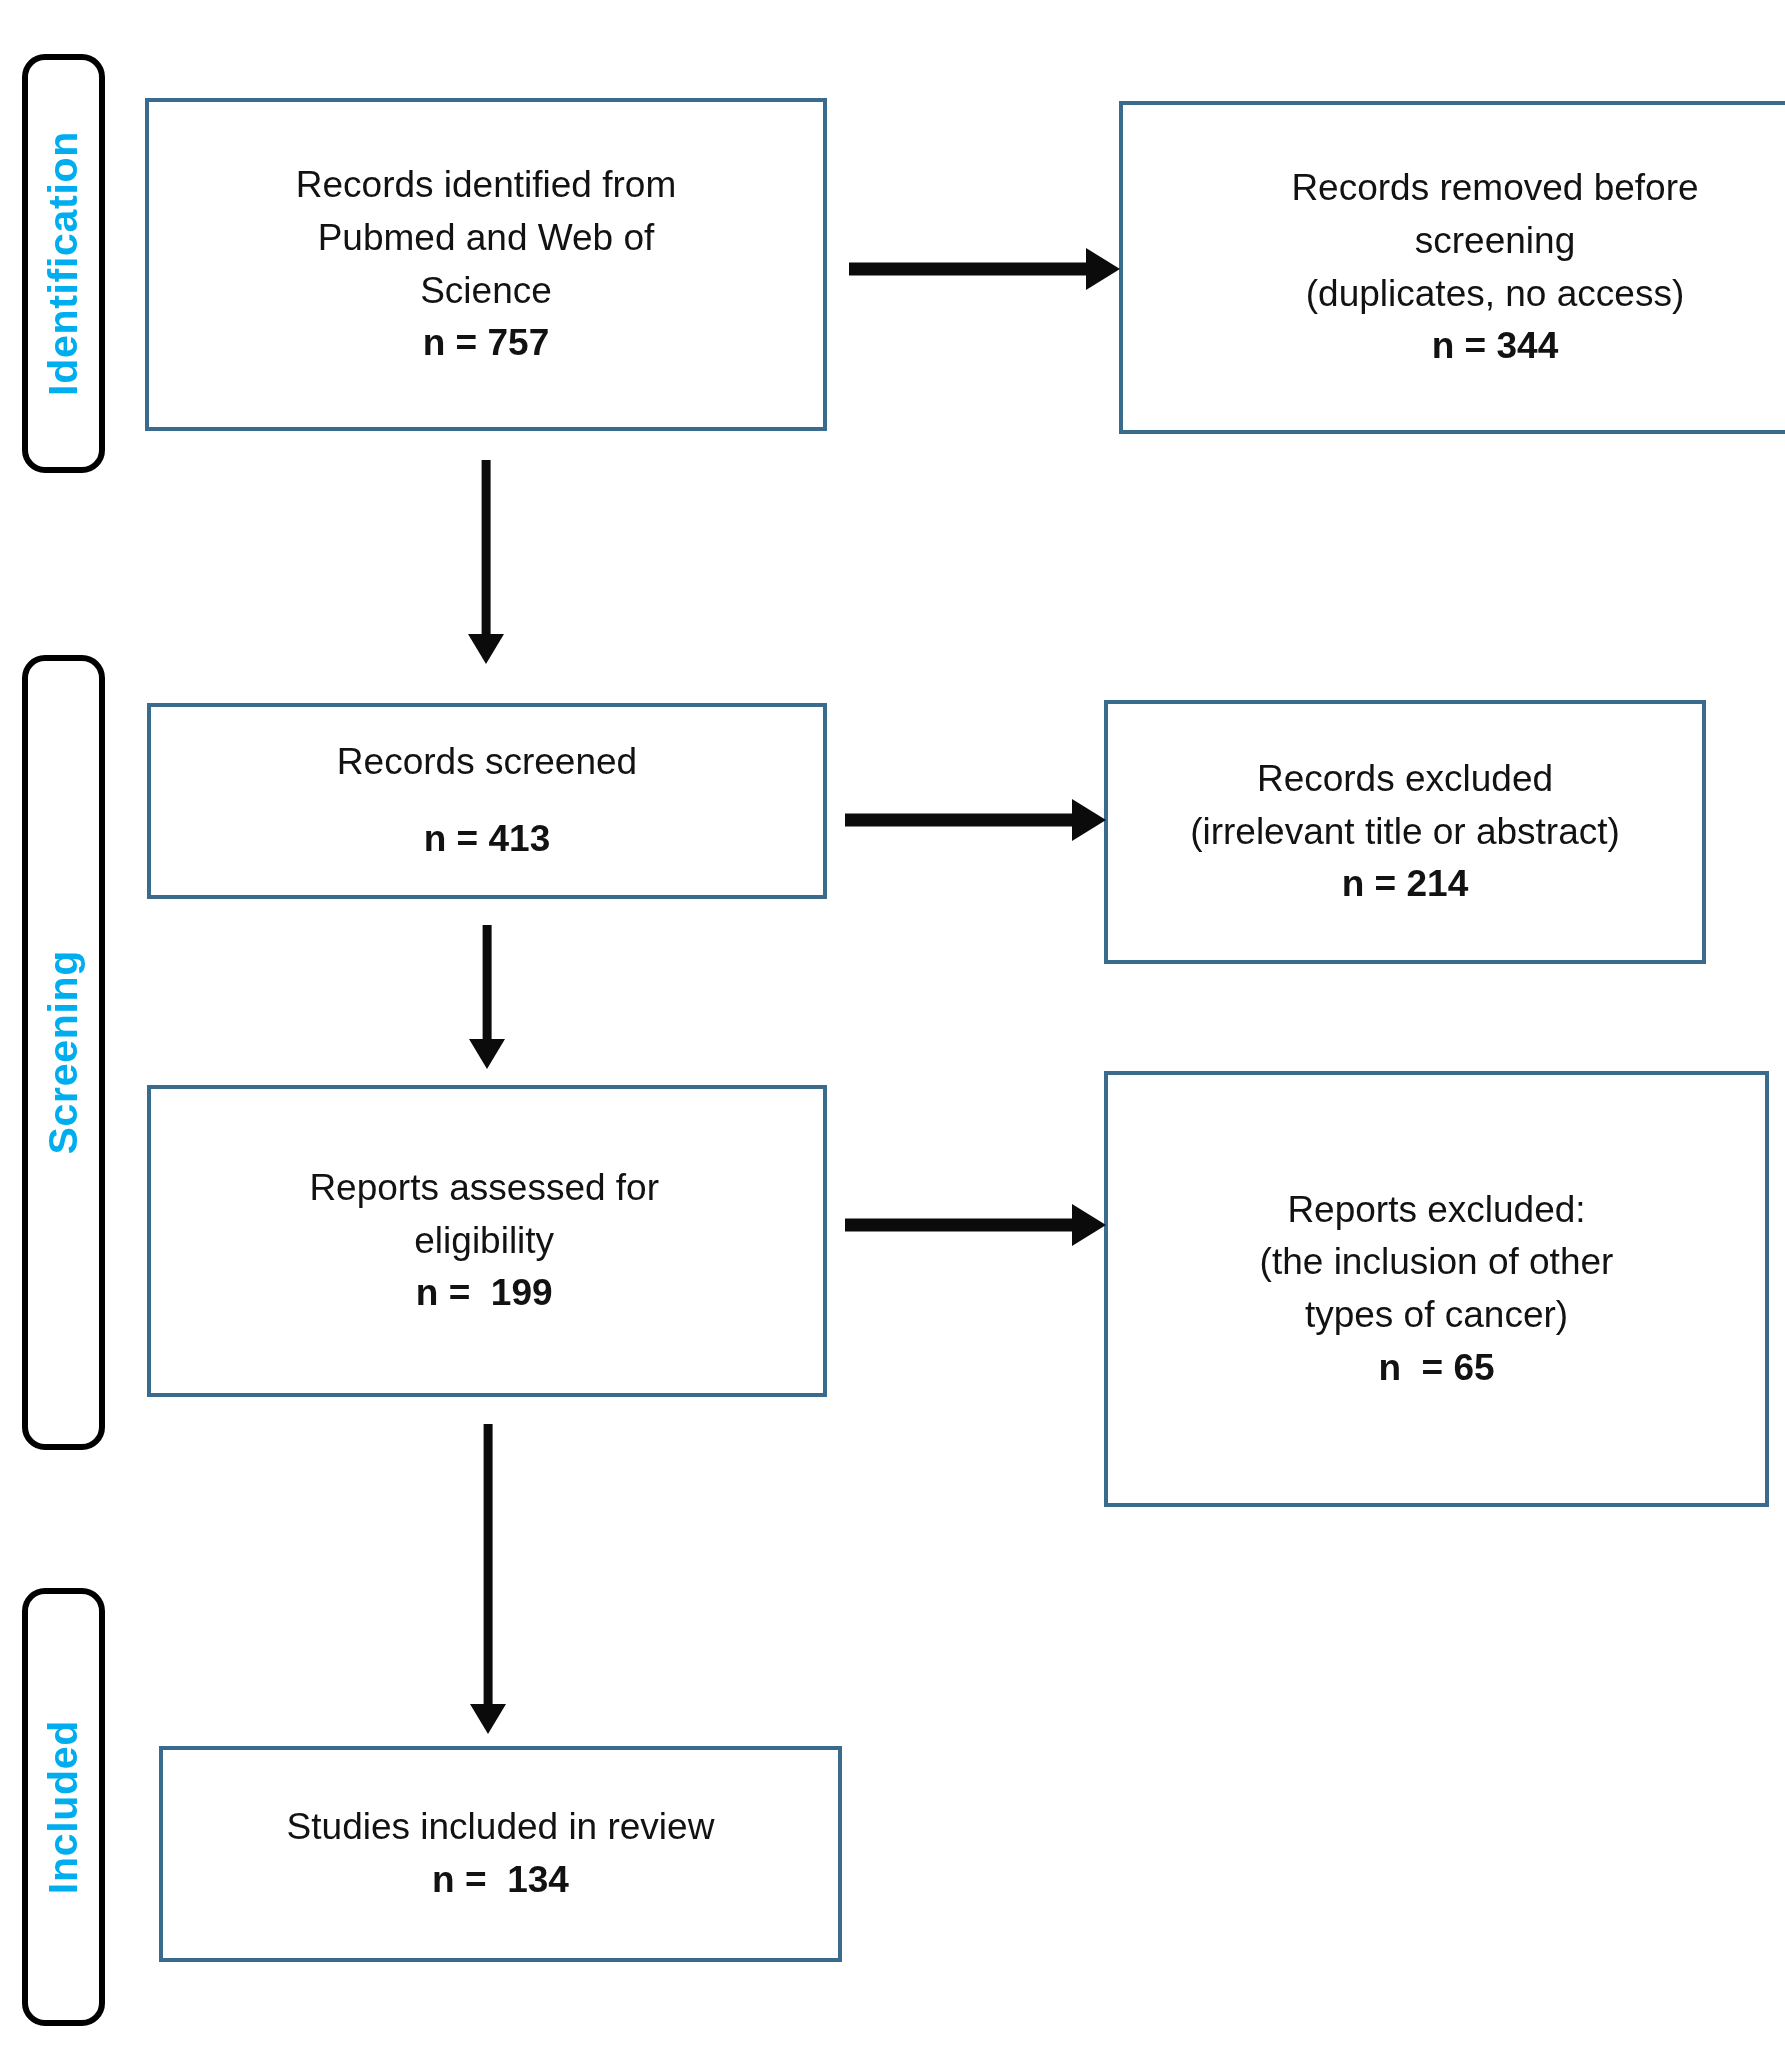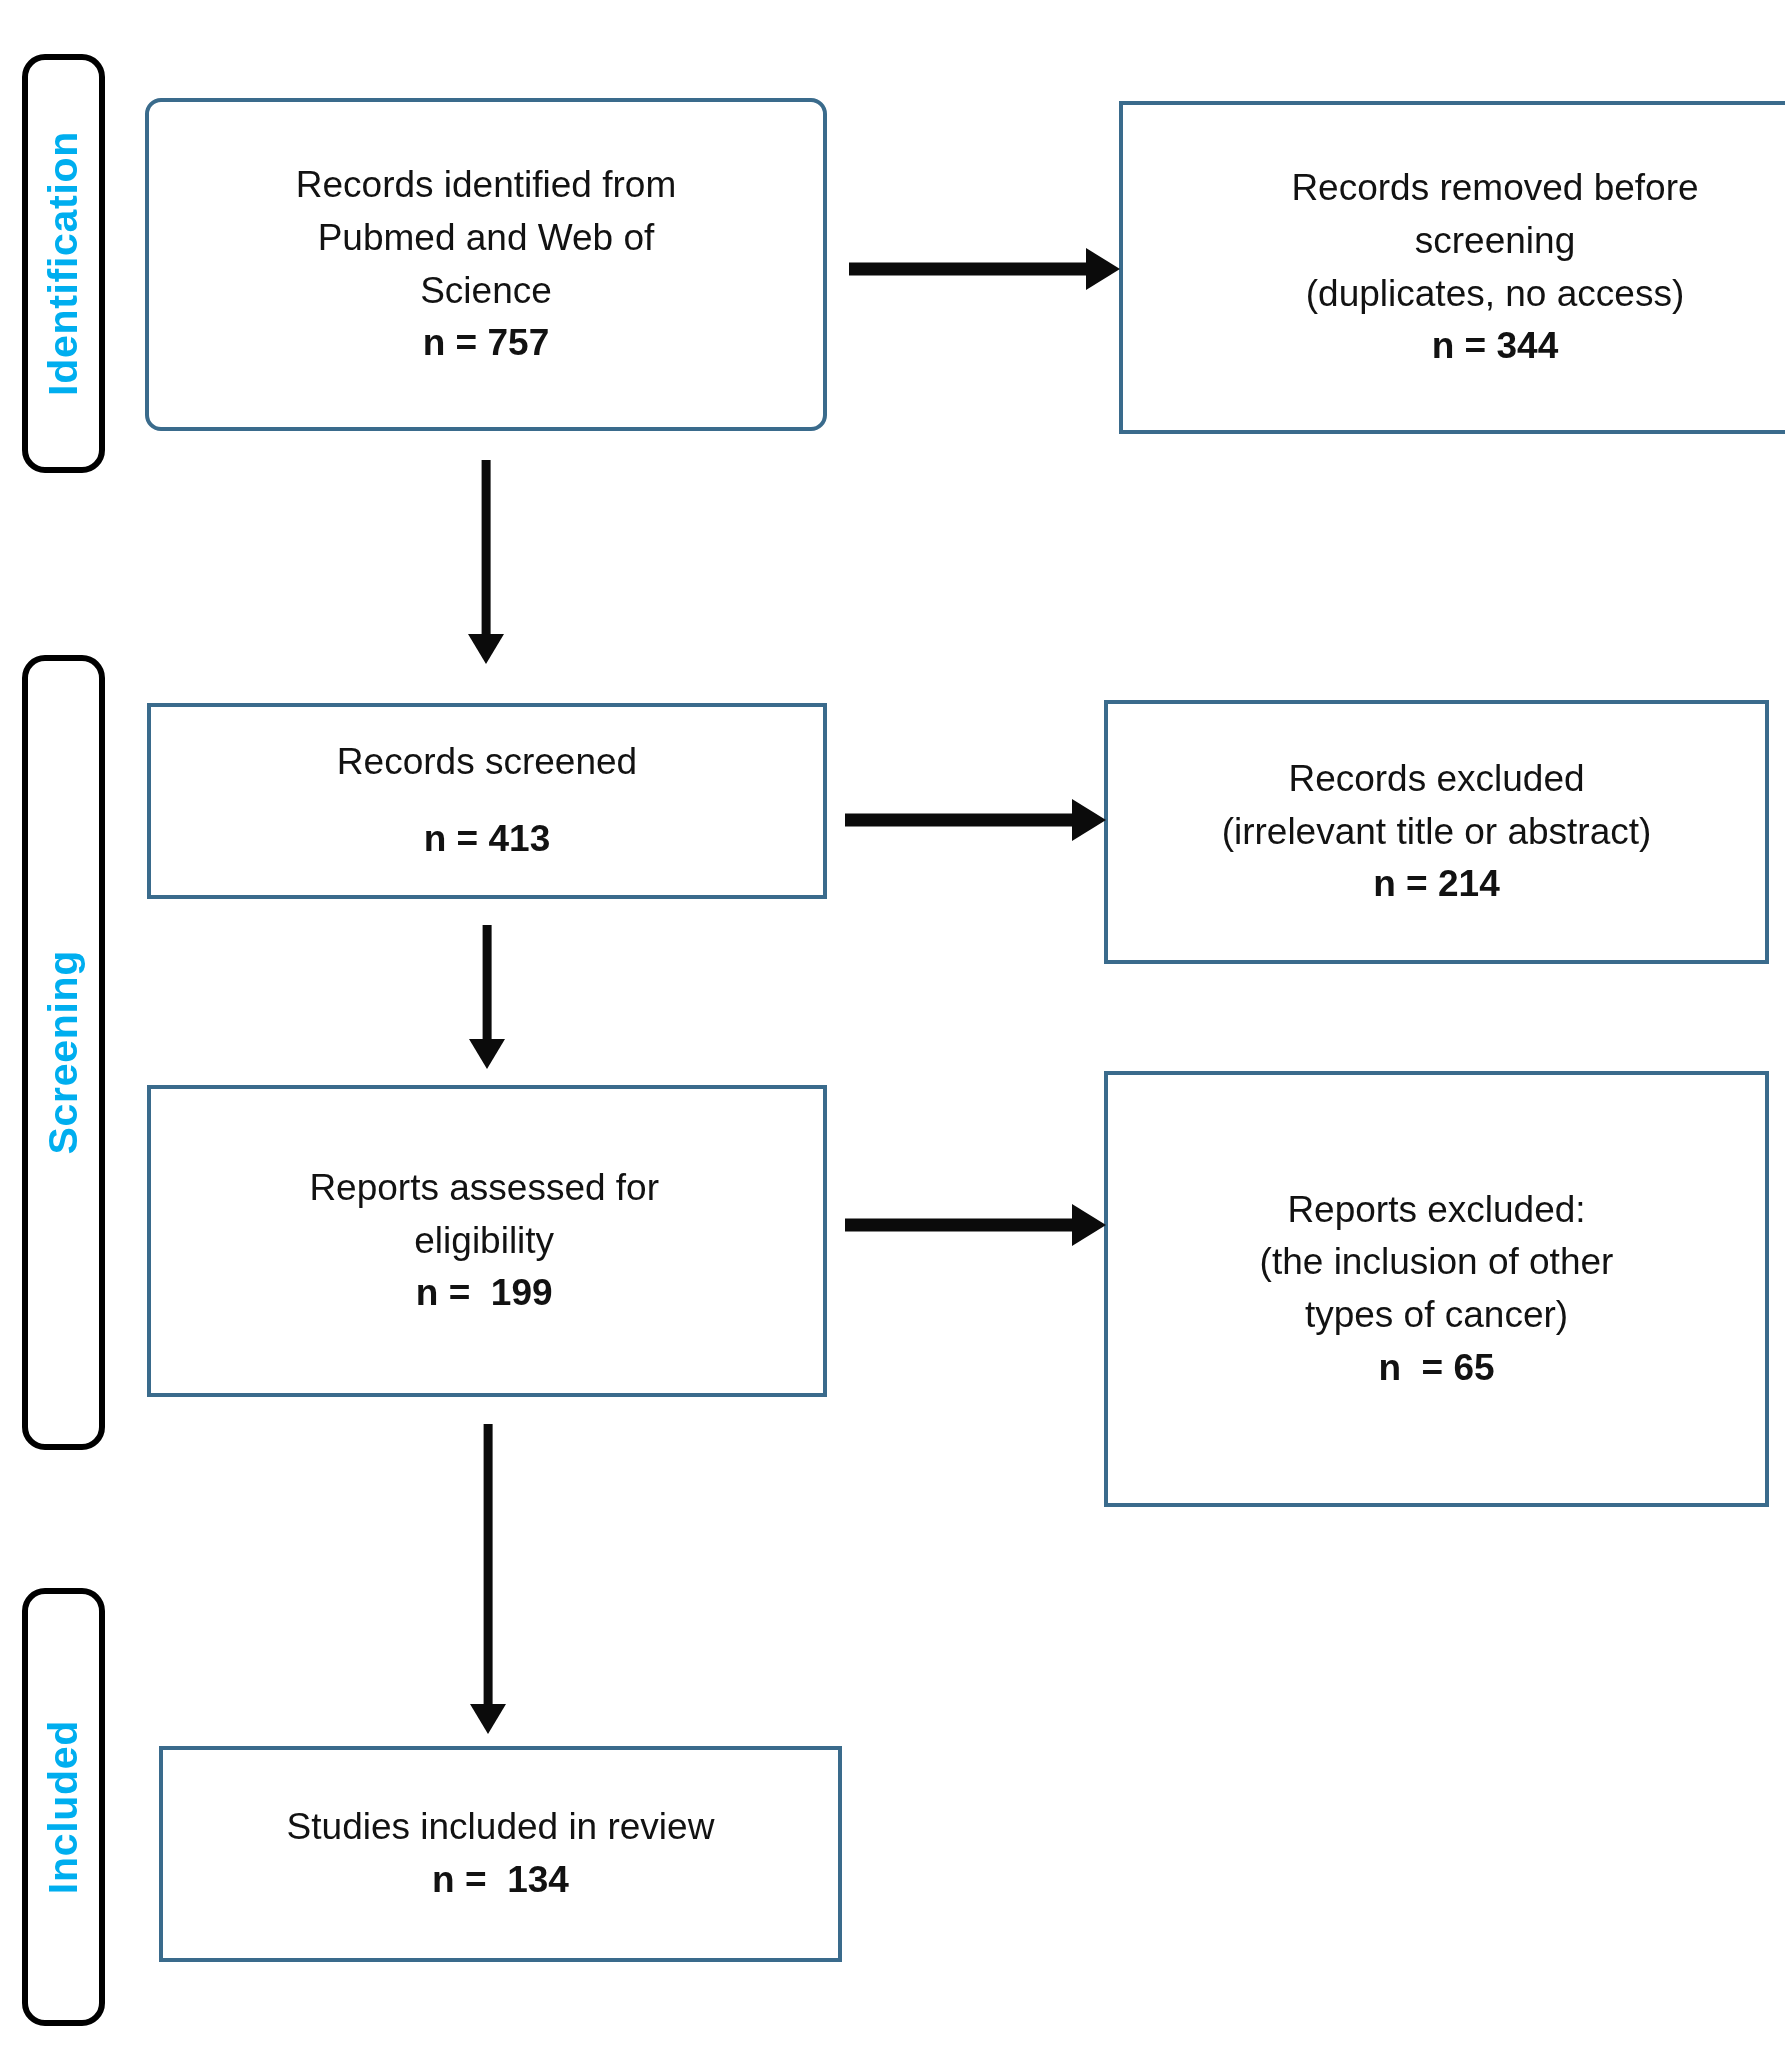--- a/index.html
+++ b/index.html
@@ -119,21 +119,21 @@
   </div>
 
   <div class="stage-band" style="left:22px; top:655px; width:83px; height:795px;">
     <span class="band-text" style="font-size:41px;">Screening</span>
   </div>
 
   <div class="stage-band" style="left:22px; top:1588px; width:83px; height:438px;">
     <span class="band-text" style="font-size:41px;">Included</span>
   </div>
 
-  <div class="flow-box" style="left:145px; top:98px; width:682px; height:333px;border-radius:16px;">
+  <div class="flow-box" style="left:145px; top:98px; width:682px; height:333px;">
     <span class="line">Records identified from</span>
     <span class="line">Pubmed and Web of</span>
     <span class="line">Science</span>
     <span class="line count">n = 757</span>
   </div>
 
   <div class="flow-box" style="left:1119px; top:101px; width:752px; height:333px;">
     <span class="line">Records removed before</span>
     <span class="line">screening</span>
     <span class="line">(duplicates, no access)</span>
@@ -148,21 +148,21 @@
   <div class="arrow-v" style="left:486px; top:460px; height:206px;">
     <div class="shaft" style="height:177px;"></div>
     <div class="head" style="top:174px;"></div>
   </div>
 
   <div class="flow-box" style="left:147px; top:703px; width:680px; height:196px;gap:24px;">
     <span class="line">Records screened</span>
     <span class="line count">n = 413</span>
   </div>
 
-  <div class="flow-box" style="left:1104px; top:700px; width:665px; height:264px;">
+  <div class="flow-box" style="left:1104px; top:700px; width:602px; height:264px;">
     <span class="line">Records excluded</span>
     <span class="line">(irrelevant title or abstract)</span>
     <span class="line count">n = 214</span>
   </div>
 
   <div class="arrow-h" style="left:845px; top:820px; width:264px;">
     <div class="shaft" style="width:230px;"></div>
     <div class="head" style="left:227px;"></div>
   </div>
 

